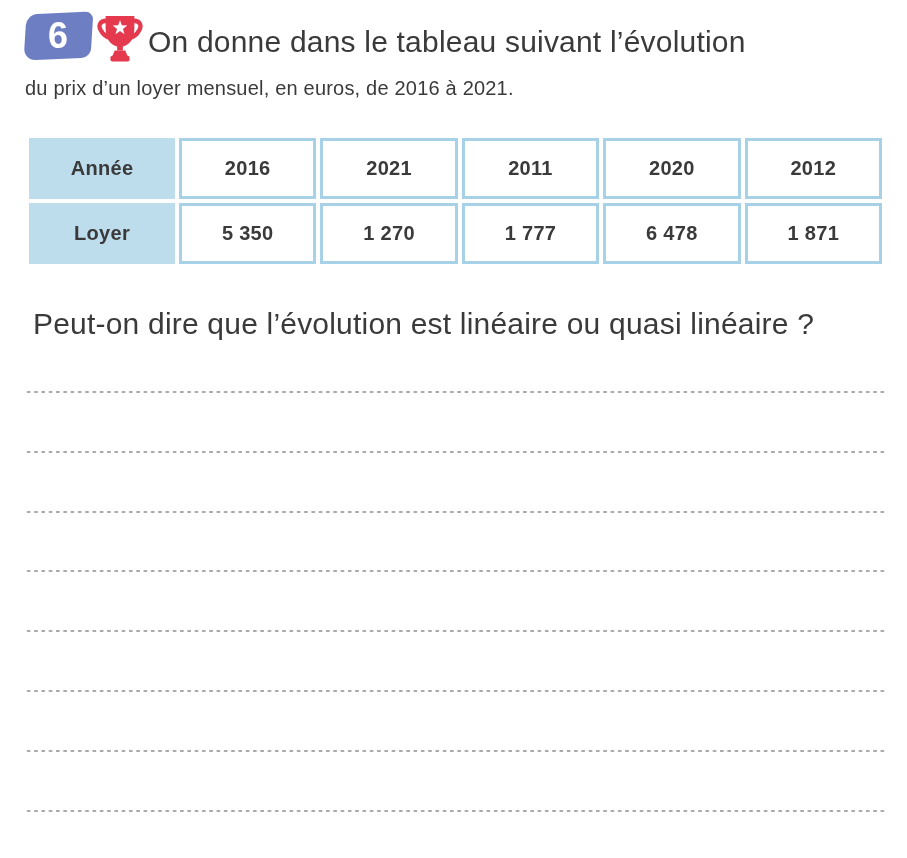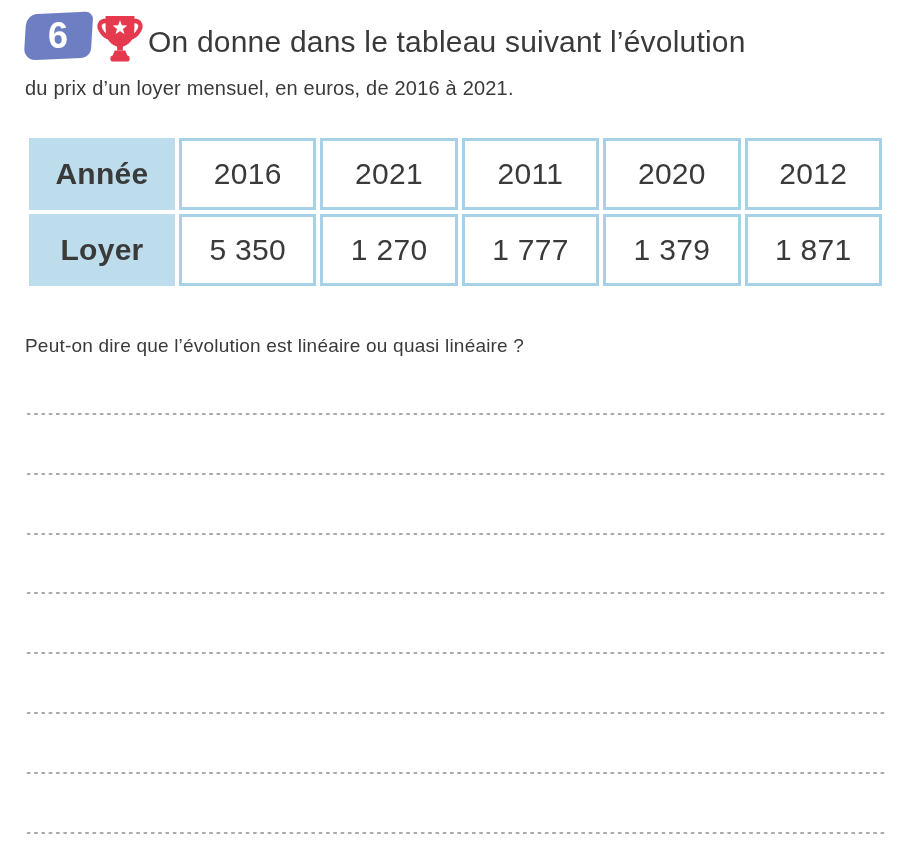--- a/index.html
+++ b/index.html
@@ -40,29 +40,29 @@
   table.rent-table{
     width:100%;margin-top:26px;table-layout:fixed;
     border-collapse:separate;border-spacing:4px;
   }
   table.rent-table th{
     width:146px;background:var(--table-fill);
     border:3px solid var(--table-fill);
     font-weight:bold;
   }
   table.rent-table td{
-    background:#ffffff;border:3px solid var(--table-border);
+    background:#ffffff;border:3px solid var(--table-border);font-weight:bold;
   }
   table.rent-table th,table.rent-table td{
-    height:60px;font-size:30px;text-align:center;vertical-align:middle;
+    height:60px;font-size:20px;text-align:center;vertical-align:middle;
     padding:16px;letter-spacing:.3px;
   }
 
   
-  .question{margin:36px 0 0 0;font-size:19px;line-height:40px;letter-spacing:.2px;}
+  .question{margin:36px 0 0 8px;font-size:30px;line-height:40px;letter-spacing:.2px;}
 
   
   .answer-area{margin-top:46px;}
   .dotline{
     height:4px;margin-bottom:55.8px;width:100%;
     background-image:radial-gradient(circle,var(--dots) 1.45px,rgba(0,0,0,0) 1.55px);
     background-size:7.3px 4px;background-repeat:repeat-x;background-position:0 50%;
   }
 </style>
 </head>
@@ -97,21 +97,21 @@
           <td>2021</td>
           <td>2011</td>
           <td>2020</td>
           <td>2012</td>
         </tr>
         <tr>
           <th>Loyer</th>
           <td>5 350</td>
           <td>1 270</td>
           <td>1 777</td>
-          <td>1 379</td>
+          <td>6 478</td>
           <td>1 871</td>
         </tr>
       </tbody>
   </table>
 
   <p class="question">Peut-on dire que l’évolution est linéaire ou quasi linéaire ?</p>
 
   <div class="answer-area">
       <div class="dotline"></div>
       <div class="dotline"></div>

